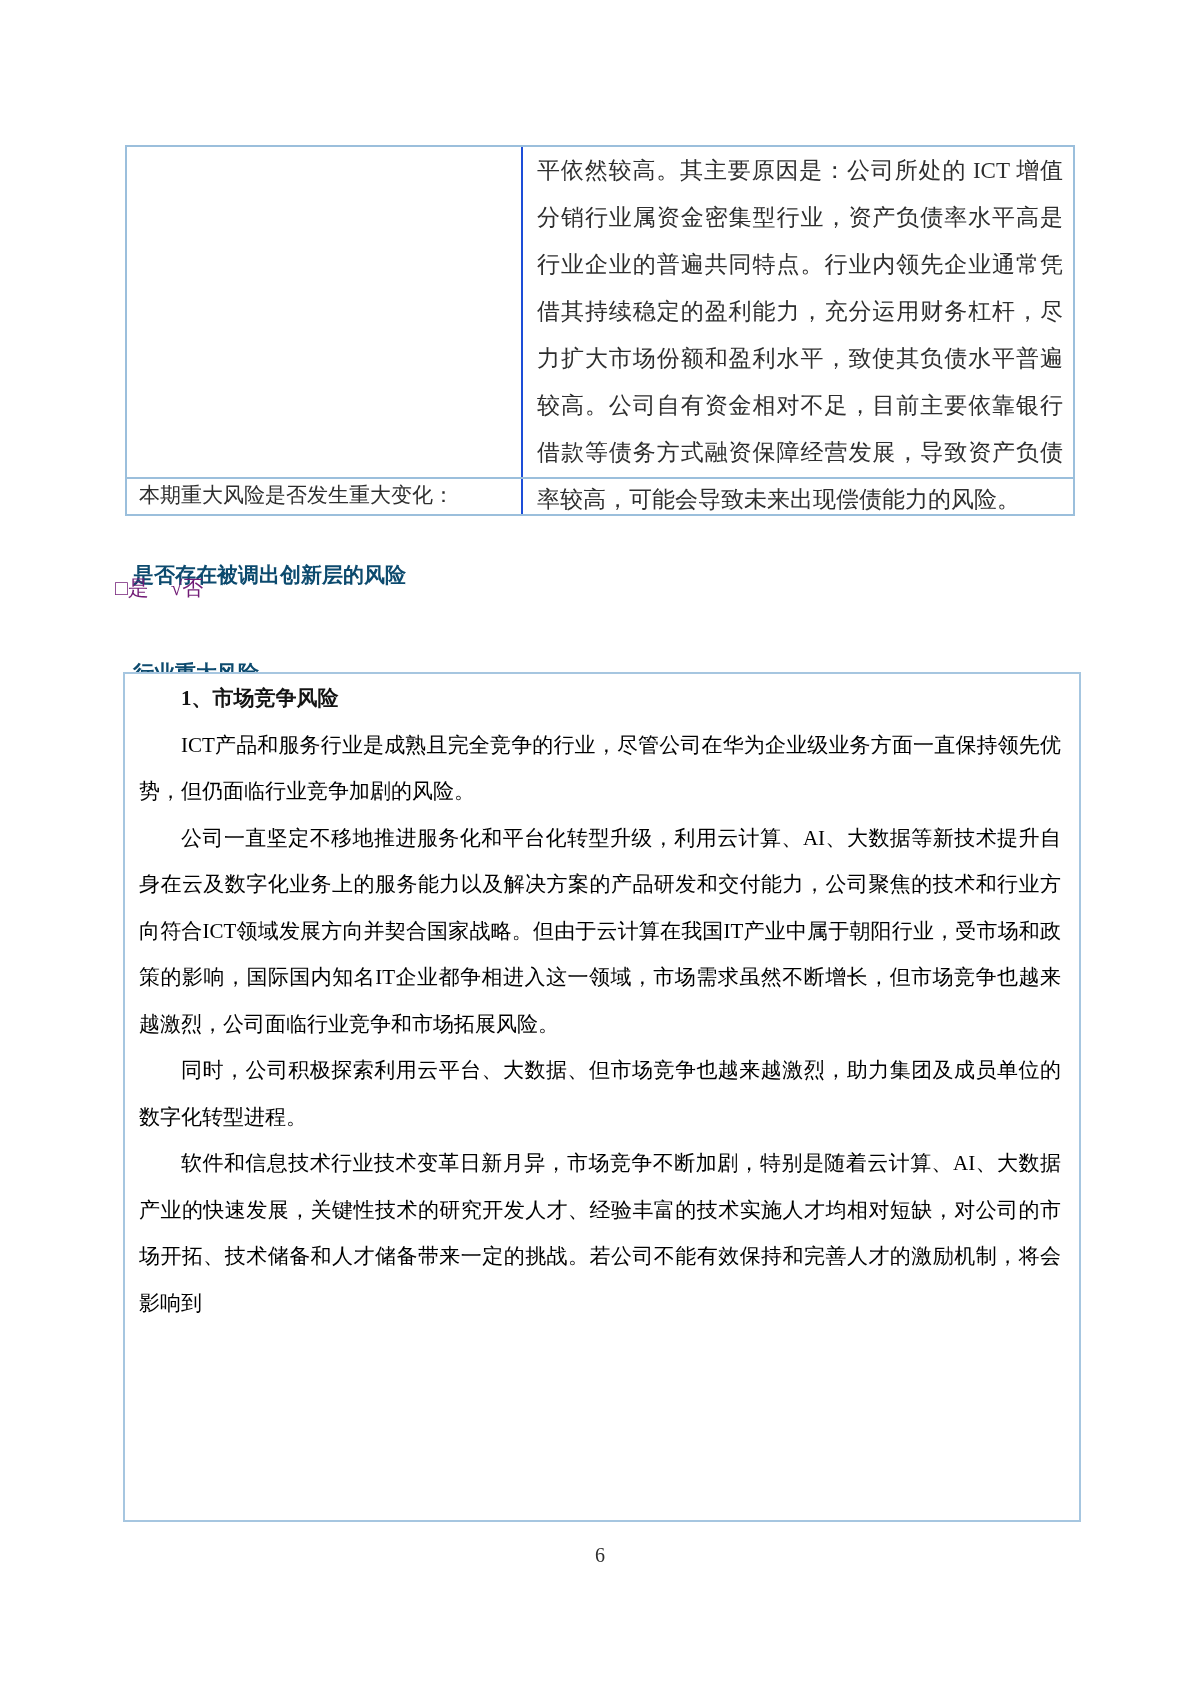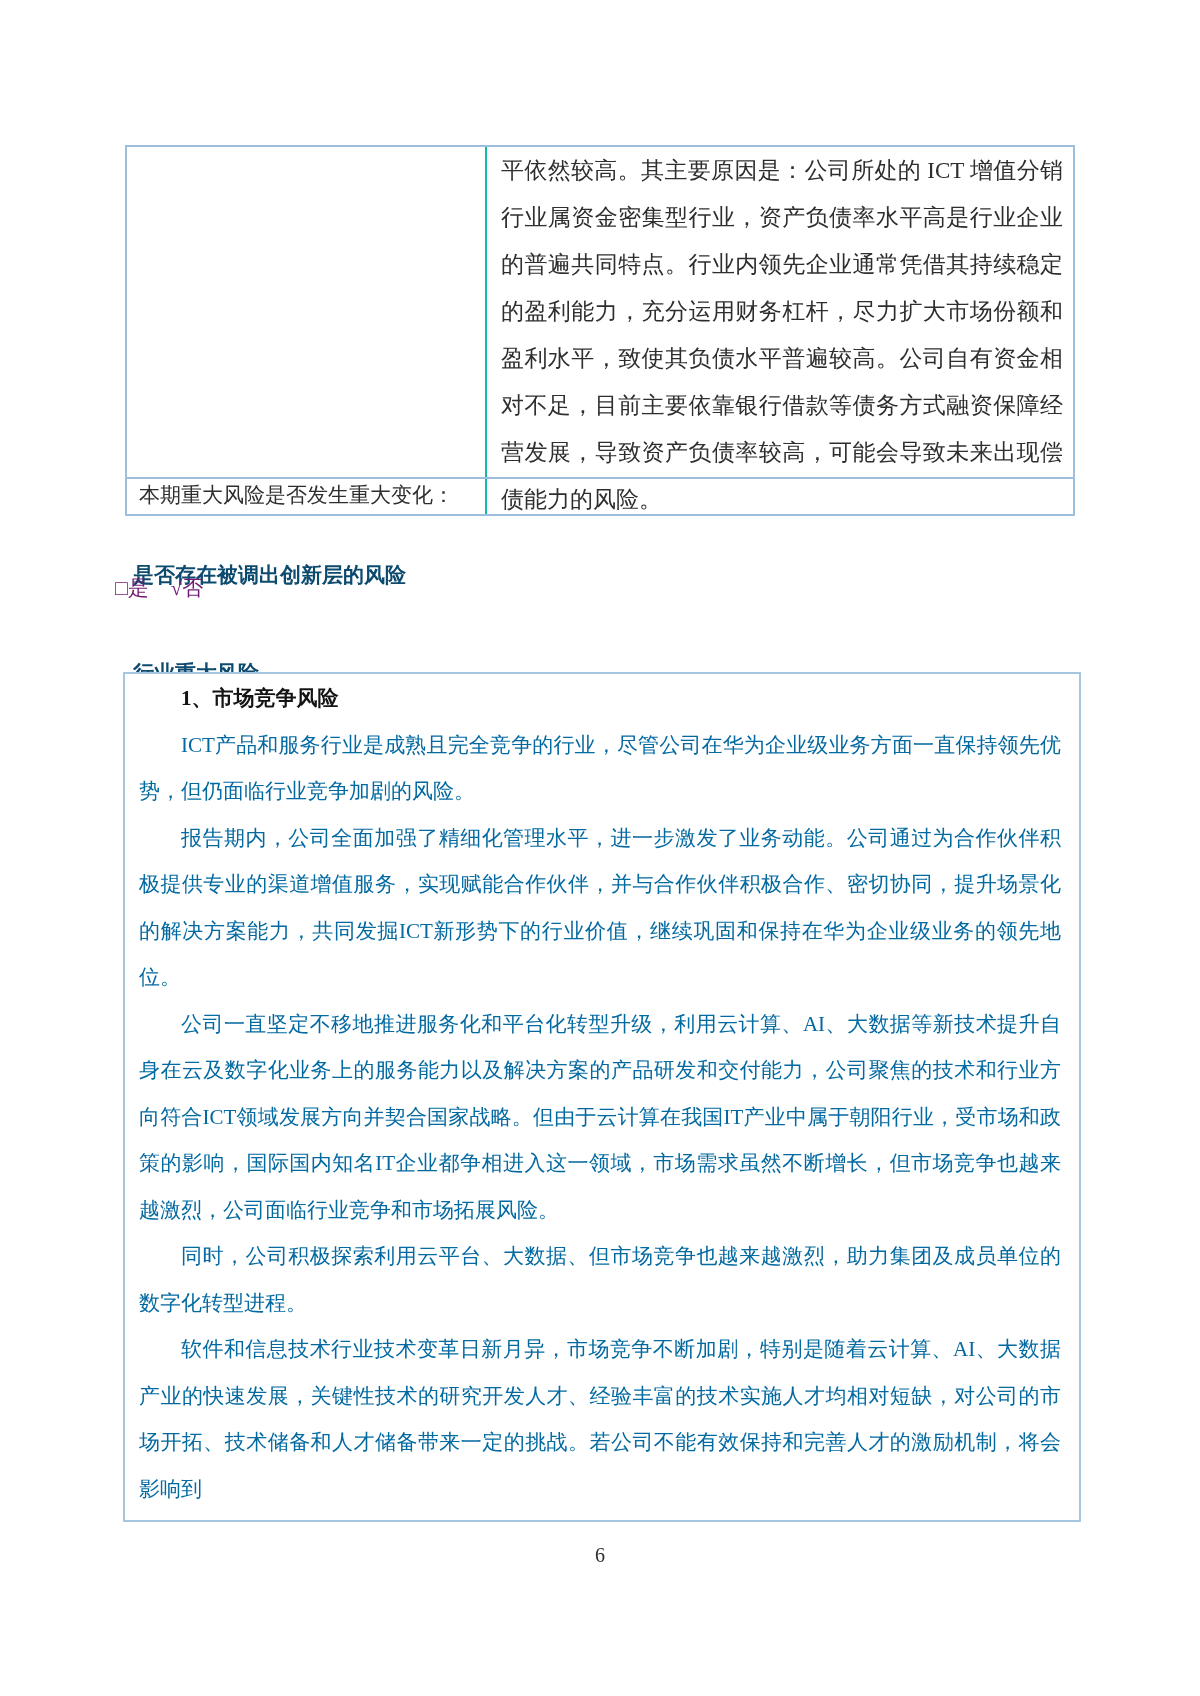--- a/index.html
+++ b/index.html
@@ -10,21 +10,21 @@
   }
   
   .risk-table{
     position:absolute;left:125px;top:145px;width:950px;
     border:2px solid #9bbfdc;box-sizing:border-box;background:#fff;
   }
   .t-row{display:flex;}
   .t-row1{height:330px;}
   .t-row2{height:35px;border-top:2px solid #9bbfdc;}
   .t-cell{box-sizing:border-box;}
-  .t-cell-left{width:360px;border-right:2px solid #14b8a6;padding:0 10px 0 12px;}
+  .t-cell-left{width:396px;border-right:2px solid #1d4ed8;padding:0 10px 0 12px;}
   .t-cell-right{flex:1;padding:0 10px 0 14px;}
   .t-row1 .t-cell-right .cell-text{
     margin:0;font-size:23px;line-height:47px;text-align:justify;
     text-justify:inter-character;word-break:break-all;color:#2e2e2e;
   }
   .t-row2 .t-cell-left,.t-row2 .t-cell-right{
     font-size:21px;line-height:32px;color:#2e2e2e;white-space:nowrap;overflow:hidden;
   }
   
   .doc-heading{
@@ -39,21 +39,21 @@
   }
   .checkbox-line .opt{margin-right:22px;}
   
   .risk-box{
     position:absolute;left:123px;top:672px;width:958px;height:850px;
     border:2px solid #a6c6e0;box-sizing:border-box;
     padding:1px 18px 0 14px;background:#fff;
   }
   .risk-box p{
     margin:0;font-size:21px;line-height:46.5px;text-indent:2em;
-    text-align:justify;text-justify:inter-character;word-break:break-all;color:#0369a1;
+    text-align:justify;text-justify:inter-character;word-break:break-all;color:#000000;
   }
   .risk-box .sec-title{
     font-weight:bold;color:#141414;text-align:left;word-break:keep-all;
   }
   
   .page-num{
     position:absolute;top:1544px;left:0;width:1200px;text-align:center;
     font-size:20px;color:#2e2e2e;
   }
 </style>
@@ -75,21 +75,20 @@
 <h3 class="doc-heading h-delisting">是否存在被调出创新层的风险</h3>
 <div class="checkbox-line">
   <span class="opt">□是</span><span class="opt">√否</span>
 </div>
 
 <h3 class="doc-heading h-industry">行业重大风险</h3>
 
 <div class="risk-box">
   <p class="sec-title">1、市场竞争风险</p>
   <p>ICT产品和服务行业是成熟且完全竞争的行业，尽管公司在华为企业级业务方面一直保持领先优势，但仍面临行业竞争加剧的风险。</p>
-  <p>报告期内，公司全面加强了精细化管理水平，进一步激发了业务动能。公司通过为合作伙伴积极提供专业的渠道增值服务，实现赋能合作伙伴，并与合作伙伴积极合作、密切协同，提升场景化的解决方案能力，共同发掘ICT新形势下的行业价值，继续巩固和保持在华为企业级业务的领先地位。</p>
 
   <p>公司一直坚定不移地推进服务化和平台化转型升级，利用云计算、AI、大数据等新技术提升自身在云及数字化业务上的服务能力以及解决方案的产品研发和交付能力，公司聚焦的技术和行业方向符合ICT领域发展方向并契合国家战略。但由于云计算在我国IT产业中属于朝阳行业，受市场和政策的影响，国际国内知名IT企业都争相进入这一领域，市场需求虽然不断增长，但市场竞争也越来越激烈，公司面临行业竞争和市场拓展风险。</p>
   <p>同时，公司积极探索利用云平台、大数据、但市场竞争也越来越激烈，助力集团及成员单位的数字化转型进程。</p>
 
   <p>软件和信息技术行业技术变革日新月异，市场竞争不断加剧，特别是随着云计算、AI、大数据产业的快速发展，关键性技术的研究开发人才、经验丰富的技术实施人才均相对短缺，对公司的市场开拓、技术储备和人才储备带来一定的挑战。若公司不能有效保持和完善人才的激励机制，将会影响到</p>
 </div>
 
 <div class="page-num">6</div>
 
 </body></html>

